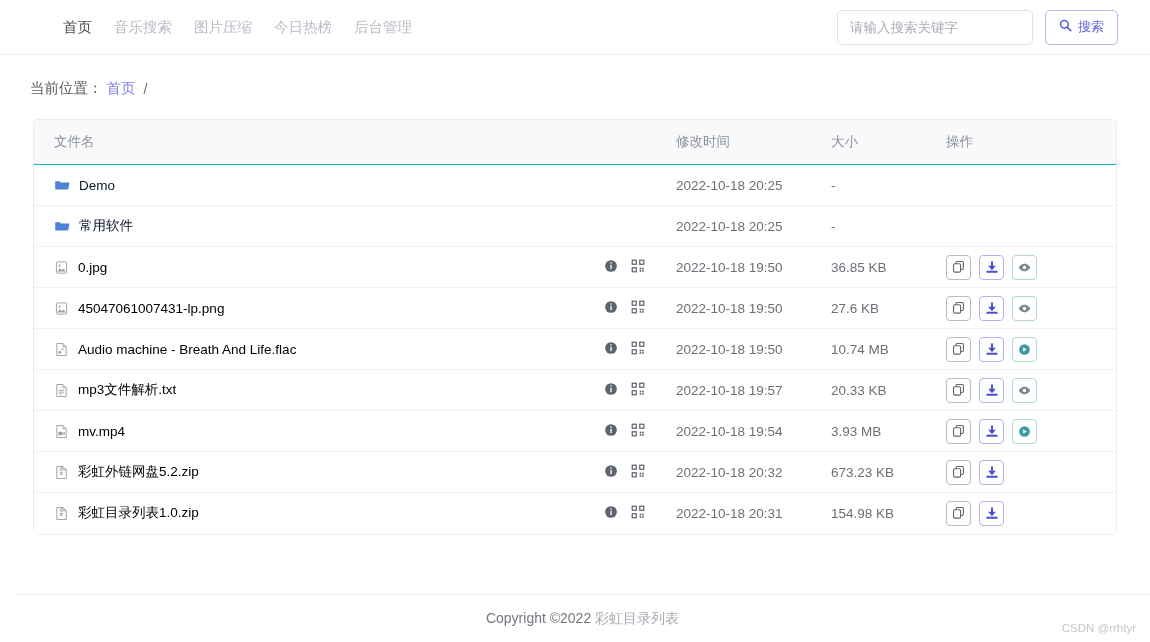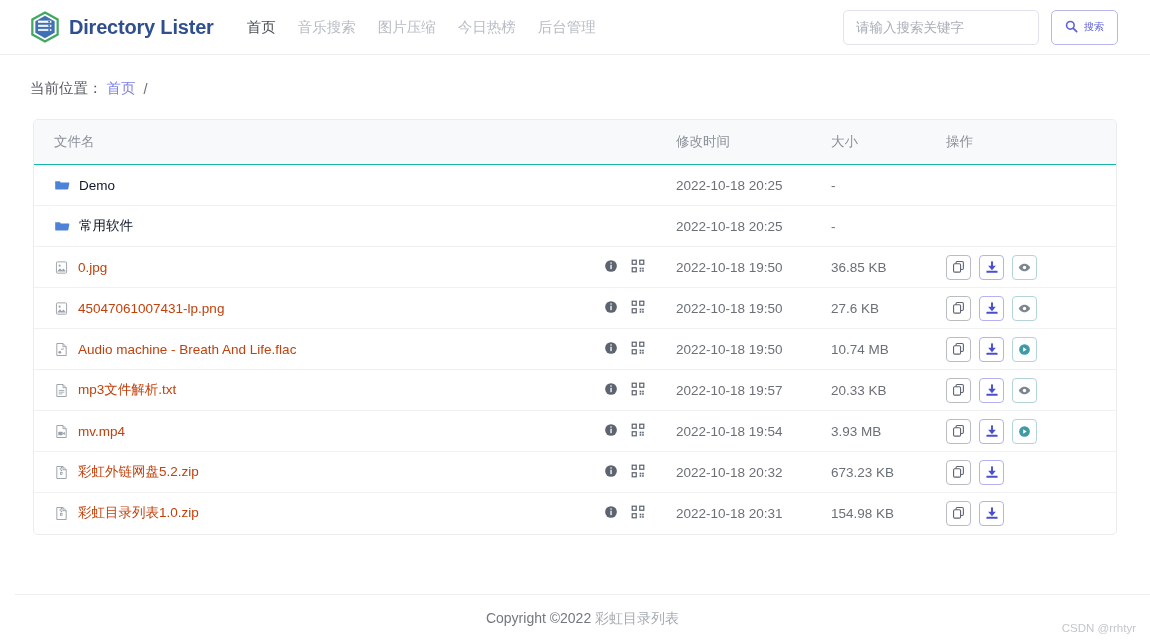--- a/index.html
+++ b/index.html
@@ -37,21 +37,21 @@
     background: #fff; padding: 0 12px;
     font-size: 13.5px; color: #333;
     font-family: "Liberation Sans", "DejaVu Sans", sans-serif;
     outline: none;
   }
   .search-input::placeholder { color: #a9adb6; }
   .search-btn {
     height: 35px; padding: 0 13px;
     border: 1px solid #b9b6ee; border-radius: 5px;
     background: #fff; color: #5c5fd6;
-    font-size: 10px; cursor: pointer;
+    font-size: 13px; cursor: pointer;
     display: flex; align-items: center; gap: 6px;
     font-family: "Liberation Sans", "DejaVu Sans", sans-serif;
   }
 
   
   .breadcrumb {
     padding: 24px 0 0 30px;
     font-size: 14.5px; color: #55595f;
     display: flex; align-items: center; gap: 4px;
   }
@@ -86,21 +86,21 @@
   }
   tbody tr:last-child td { border-bottom: none; }
 
   .c-name  { padding-left: 20px; width: 570px; }
   .c-icons { width: 72px; }
   .c-time  { width: 155px; }
   .c-size  { width: 115px; }
   .c-ops   { width: 170px; }
 
   .name-cell { display: flex; align-items: center; gap: 9px; }
-  .name-text { color: #c2410c; font-size: 13.5px; }
+  .name-text { color: #000000; font-size: 13.5px; }
   .folder-text { color: #0f172a; }
 
   .icons-cell { display: flex; align-items: center; gap: 13px; }
   .meta-icon { cursor: pointer; display: block; }
 
   .ops { display: flex; align-items: center; gap: 8px; }
   .op-btn {
     width: 25px; height: 25px;
     border-radius: 4px;
     display: flex; align-items: center; justify-content: center;
@@ -125,35 +125,20 @@
     font-size: 11.5px; color: #c3c6cb;
   }
 </style>
 </head>
 <body>
 
 <div class="page">
 
   <div class="header">
 
-    <div class="brand">
-      <span>
-        <svg class="logo-hex" viewBox="0 0 32 34">
-          <polygon points="16,1.5 29.5,9 29.5,25 16,32.5 2.5,25 2.5,9" fill="none" stroke="#41a85f" stroke-width="2.4"></polygon>
-          <polygon points="16,5 26.3,10.8 26.3,23.2 16,29 5.7,23.2 5.7,10.8" fill="#3f6fb5"></polygon>
-          <rect x="8.6" y="10.2" width="14.2" height="2.3" fill="#ffffff"></rect>
-          <rect x="8.6" y="14.6" width="14.2" height="2.3" fill="#eef3fb"></rect>
-          <rect x="8.6" y="19" width="14.2" height="2.3" fill="#dfe8f6"></rect>
-          <circle cx="20.4" cy="11.3" r="1.05" fill="#3f6fb5"></circle>
-          <circle cx="20.4" cy="15.7" r="1.05" fill="#3f6fb5"></circle>
-          <circle cx="20.4" cy="20.1" r="1.05" fill="#3f6fb5"></circle>
-        </svg>
-      </span>
-      <span class="brand-name">Directory Lister</span>
-    </div>
 
     <div class="nav">
       <span class="nav-item active">首页</span>
       <span class="nav-item">音乐搜索</span>
       <span class="nav-item">图片压缩</span>
       <span class="nav-item">今日热榜</span>
       <span class="nav-item">后台管理</span>
     </div>
 
     <div class="search-wrap">

